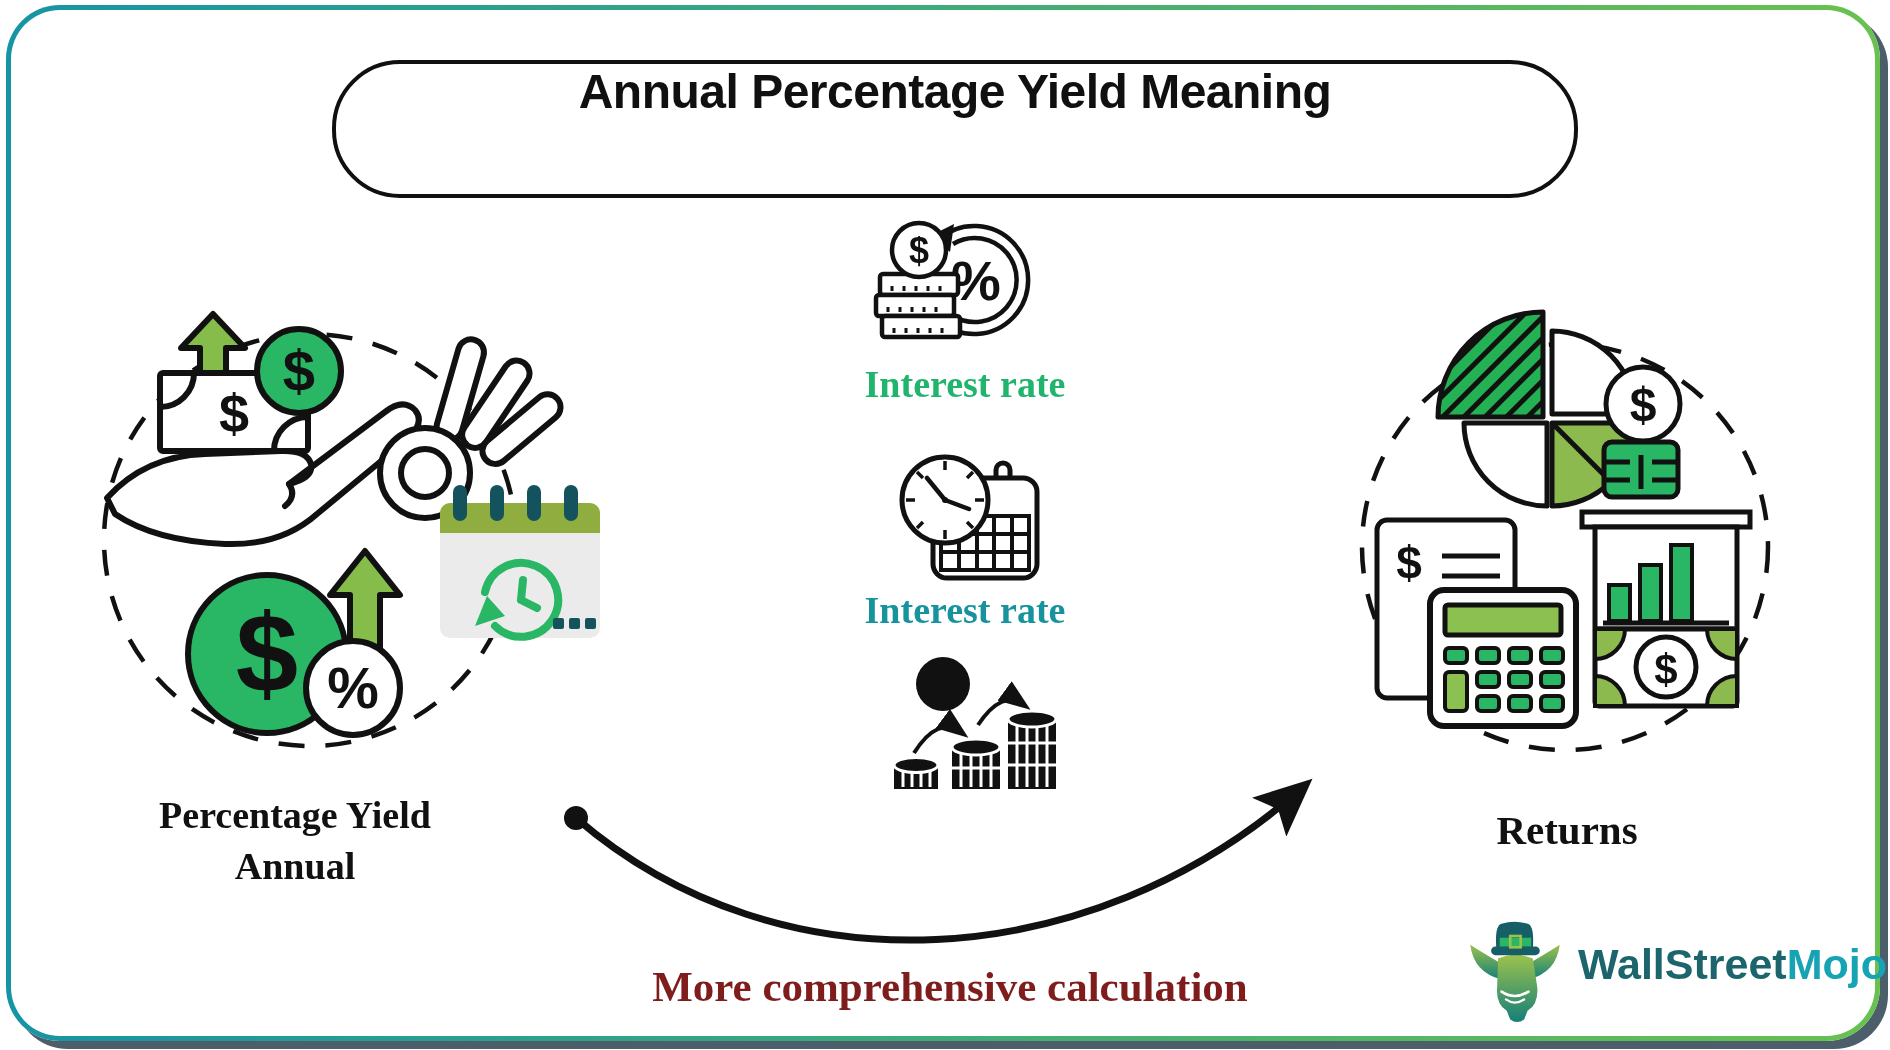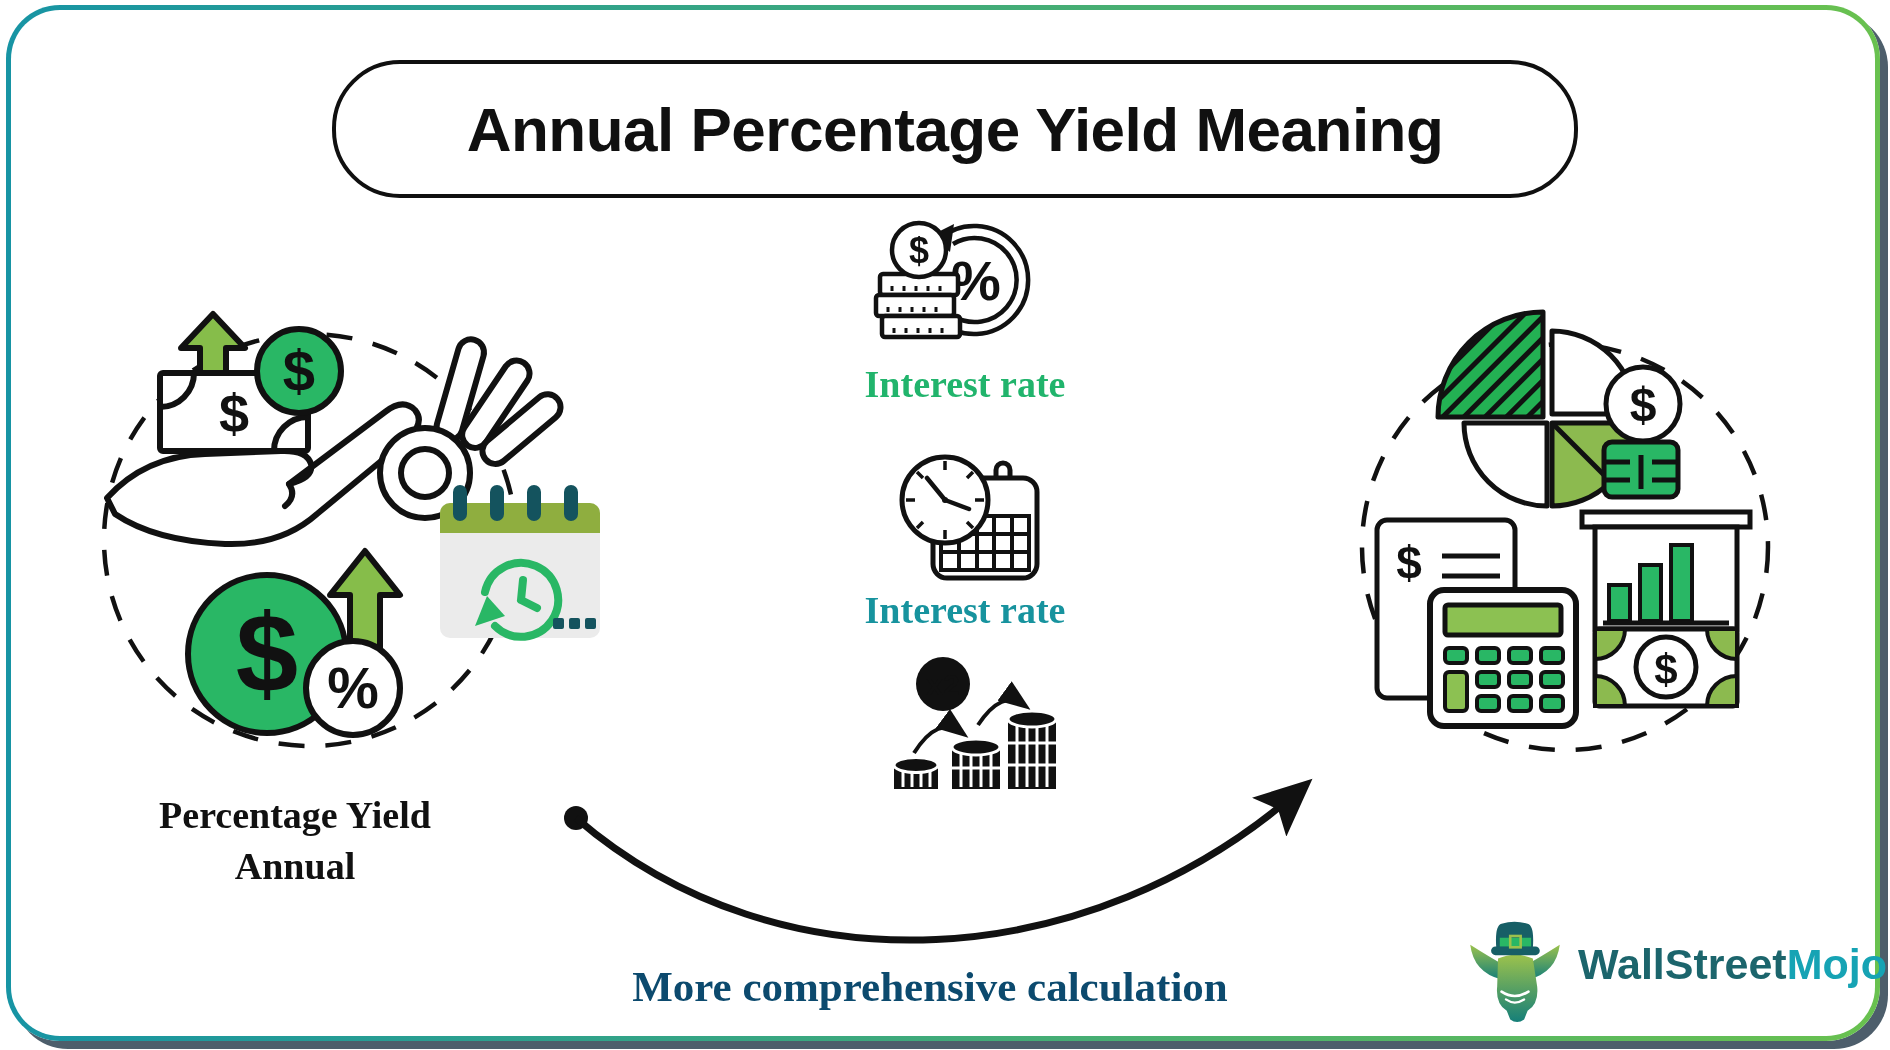--- a/index.html
+++ b/index.html
@@ -3,27 +3,27 @@
 <meta charset="utf-8">
 <style>
   html,body{margin:0;padding:0;width:1890px;height:1050px;background:#fff;
     font-family:"Liberation Sans","DejaVu Sans",sans-serif;}
   .stage{position:absolute;inset:0;overflow:hidden;}
   .abs{position:absolute;}
   .frame{position:absolute;left:6px;top:5px;width:1874px;height:1036px;border-radius:54px;
     background:linear-gradient(90deg,#1794a4,#69c14f);box-shadow:8px 8px 0 #4d5e6b;}
   .card{position:absolute;left:11px;top:10px;width:1864px;height:1026px;border-radius:49px;background:#fff;}
   .title-pill{position:absolute;left:332px;top:60px;width:1238px;height:130px;border:4px solid #101010;
-    border-radius:68px;background:#fff;display:flex;align-items:center;justify-content:center;
-    font-size:62px;font-weight:bold;color:#101010;letter-spacing:-0.5px;white-space:nowrap;}
+    border-radius:68px;background:#fff;display:flex;align-items:flex-start;justify-content:center;
+    font-size:48px;font-weight:bold;color:#101010;letter-spacing:-0.5px;white-space:nowrap;}
   .lbl{position:absolute;font-weight:bold;text-align:center;color:#111;font-family:Liberation Serif, serif;}
   .apy-label{left:95px;top:790px;width:400px;font-size:38px;line-height:1.35;}
   .ml{left:715px;width:500px;font-size:38px;}
   .c-green{color:#21b46c}.c-teal{color:#17939e}.c-leaf{color:#8cbe52}
-  .caption{left:510px;top:962px;width:840px;font-size:43px;color:#0c4a6e;}
+  .caption{left:530px;top:962px;width:840px;font-size:43px;color:#7f1d1d;}
   .returns{left:1397px;top:806px;width:340px;font-size:41px;}
   .brand-text{position:absolute;left:1578px;top:940px;font-size:43px;font-weight:bold;white-space:nowrap;}
   .brand-text .p1{color:#1c656c}.brand-text .p2{color:#16a3b4}
   svg{overflow:visible}
   svg text{font-family:"Liberation Sans","DejaVu Sans",sans-serif;font-weight:bold;fill:#111;text-anchor:middle;}
 </style>
 </head>
 <body>
 
 <div class="stage">
@@ -250,20 +250,21 @@
         <path d="M243 337 l30 0 a30 30 0 0 1 -30 30 z"></path>
         <path d="M385 337 l0 30 a30 30 0 0 1 -30 -30 z"></path>
         <path d="M243 414 l0 -30 a30 30 0 0 1 30 30 z"></path>
         <path d="M385 414 l-30 0 a30 30 0 0 1 30 -30 z"></path>
       </g>
       <circle cx="314" cy="375" r="30" fill="#fff" stroke-width="5"></circle>
       <text x="314" y="392" font-size="42" stroke="none">$</text>
     </g>
   </svg>
 
+  <div class="lbl returns">Returns</div>
 
   <svg class="abs" style="left:1465px;top:916px" width="100" height="100" viewBox="0 0 115 105">
     <defs>
       <linearGradient id="bullg" x1="0" y1="0" x2="0" y2="1">
         <stop offset="0" stop-color="#9cc24c"></stop>
           <stop offset="1" stop-color="#157f79"></stop>
       </linearGradient>
       <linearGradient id="horng" x1="0" y1="1" x2="0" y2="0">
         <stop offset="0" stop-color="#157f79"></stop>
           <stop offset="1" stop-color="#9cc24c"></stop>

